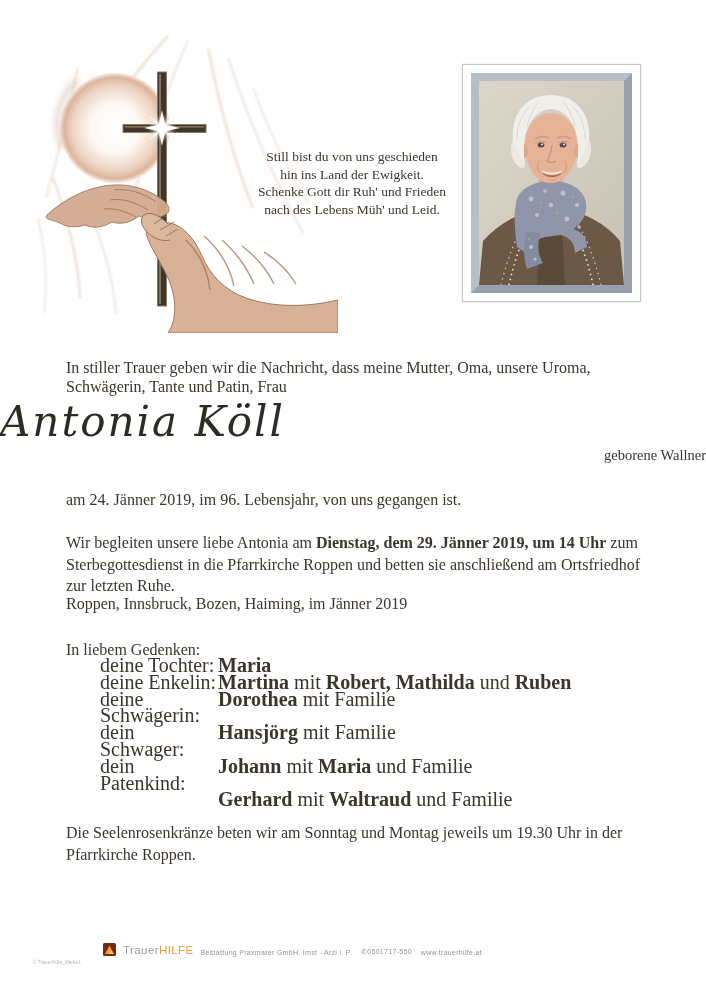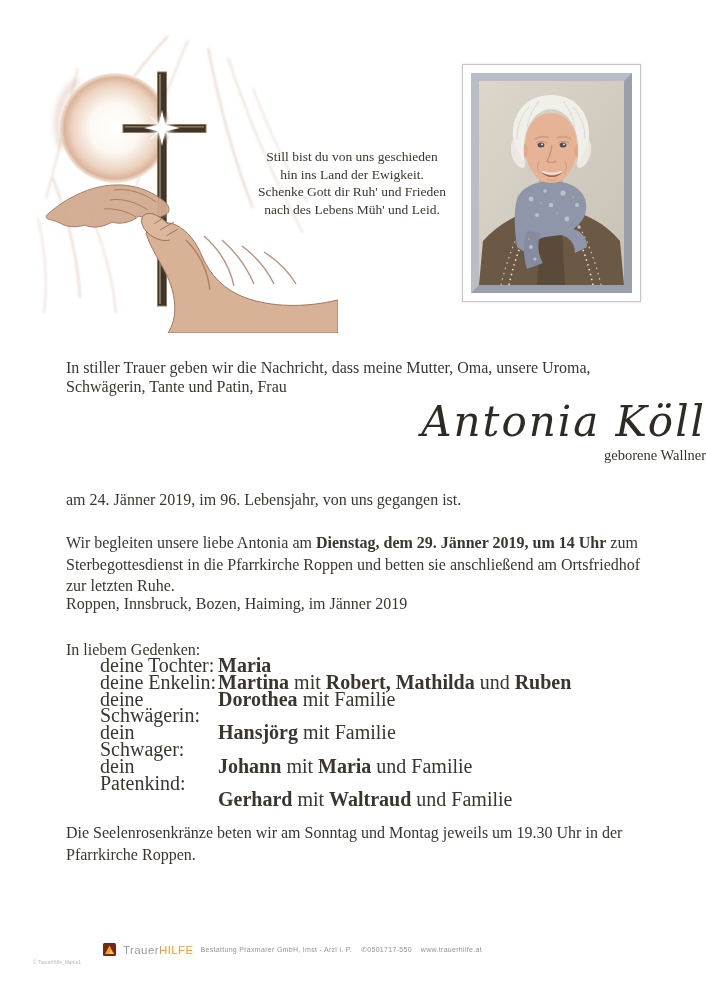--- a/index.html
+++ b/index.html
@@ -22,39 +22,39 @@
   }
   .photo-inner {
     width:100%; height:100%; box-sizing:border-box;
     border:8px solid; border-color:#b9bec6 #9aa0a9 #9aa0a9 #b9bec6;
   }
   .photo-inner svg { display:block; }
   
   .para { position:absolute; left:66px; width:580px; font-size:16px; line-height:19px; }
   .intro { top:342px; }
   .deceased-name {
-    position:absolute; left:0; top:397px; width:706px; text-align:right;
+    position:absolute; left:0; top:397px; width:706px; text-align:left;
     font-family:"DejaVu Serif", serif; font-style:italic; font-weight:400;
     font-size:42px; letter-spacing:2px; color:#2e2a24;
   }
   .maiden { position:absolute; left:0; top:447px; width:706px; text-align:right; font-size:14.5px; }
   .death-line { top:474px; }
   .funeral { top:516px; line-height:21.5px; }
   .places { top:580px;margin-top:14px; }
   .remembrance { top:624px; }
   .family { position:absolute; left:100px; top:657px; font-size:20px; line-height:16.8px; }
   .fam-row { display:flex; }
   .fam-label { width:118px; flex:0 0 118px; }
   .fam-value { }
   .rosary { top:806px; line-height:21.5px; }
   .b { font-weight:bold; }
   
   .footer {
     position:absolute; left:0; top:943px; width:585px;
-    display:flex; justify-content:center; align-items:center; gap:7px;
+    display:flex; justify-content:center; align-items:flex-end; gap:7px;
     font-family:"Liberation Sans", sans-serif;
   }
   .brand { font-size:11.5px; letter-spacing:.4px; }
   .brand-prefix { color:#9b9b9b; }
   .brand-suffix { color:#f09d2f; }
   .footer-info { font-size:7px; color:#969390; letter-spacing:.3px; display:flex; gap:9px; align-items:center; }
   .copyright {
     position:absolute; left:33px; top:960px; font-family:"Liberation Sans", sans-serif;
     font-size:4.5px; color:#b5b2ae; letter-spacing:.2px;
   }

